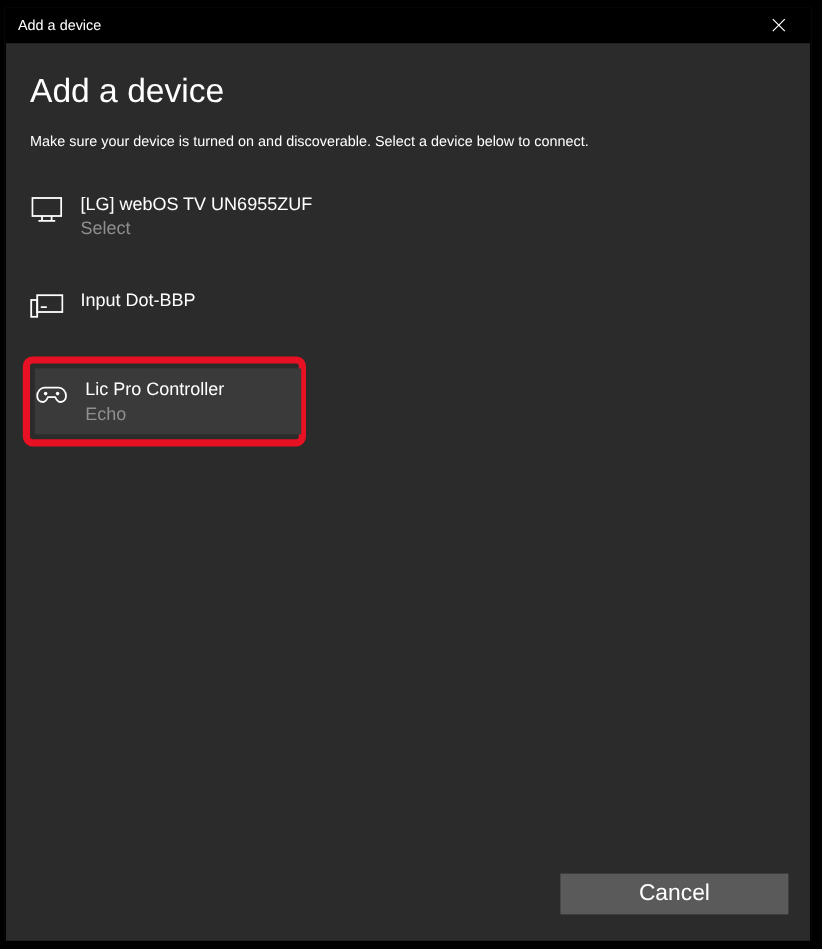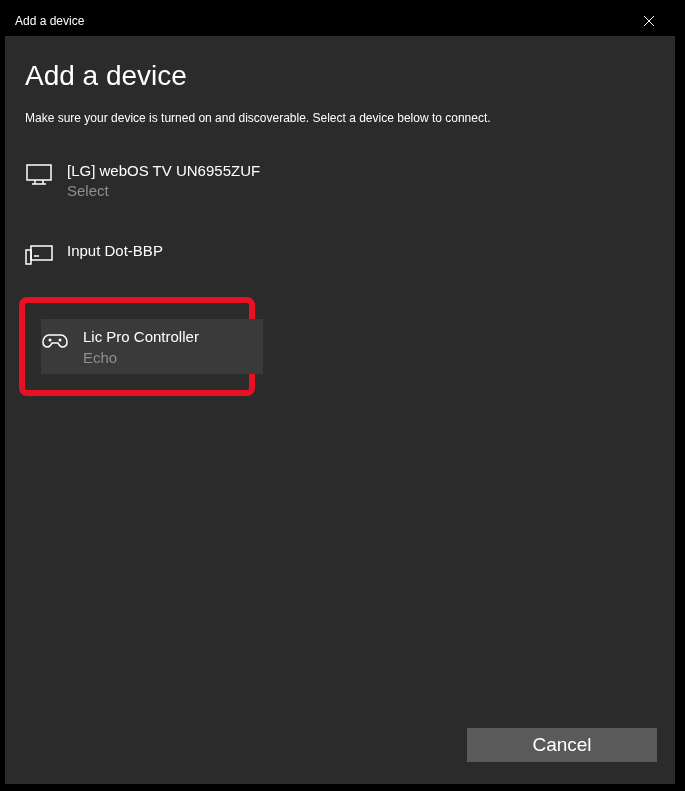--- a/index.html
+++ b/index.html
@@ -73,21 +73,21 @@
     }
     .device-item.highlighted {
       background: #3a3a3a;
       width: 222px;
       padding: 8px 4px 8px 0;
       margin-bottom: 0;
     }
     .highlight-box {
       border: 6px solid #e81123;
       border-radius: 8px;
-      padding: 16px;
+      padding: 4px;
       width: 236px;
       margin-top: -4px;
       margin-left: -6px;
     }
     .device-icon {
       width: 28px;
       height: 28px;
       display: flex;
       align-items: center;
       justify-content: center;

